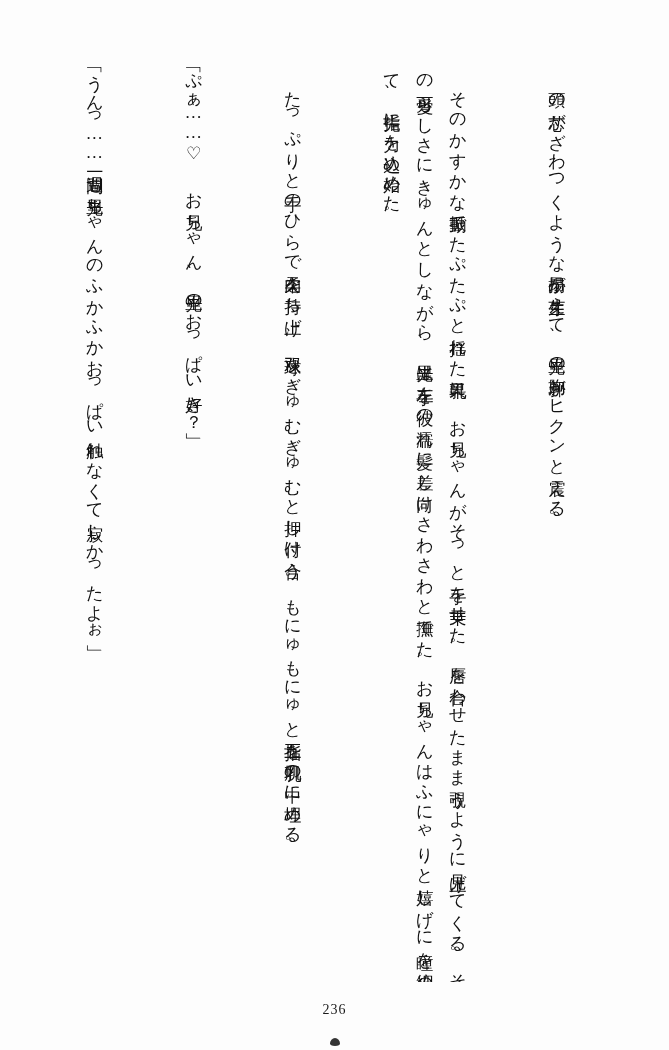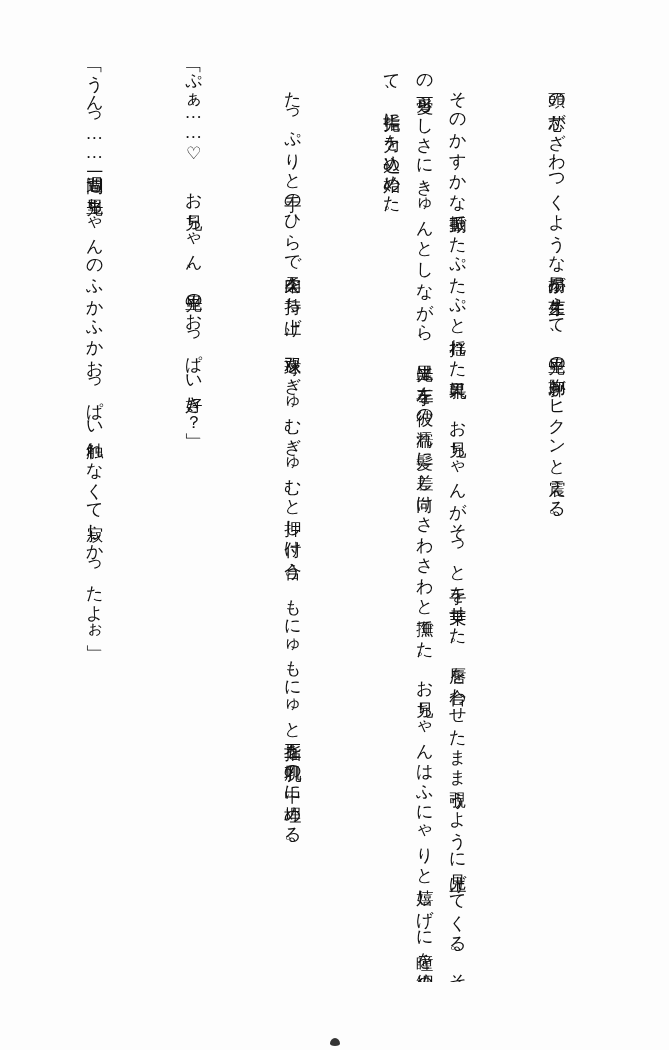--- a/index.html
+++ b/index.html
@@ -78,15 +78,16 @@
     <p class="para">　頭の芯がざわつくような昂揚が芽生えて、光里の胸郭がヒクンと震える。</p>
     <p class="para">　そのかすかな振動でたぷたぷと揺れた乳果に、お兄ちゃんがそっと手を乗せた。唇を合わせたまま覗うように見上げてくる。その可愛らしさにきゅんとしながら、光里は左手を彼の濡れ髪に差し向けさわさわと撫でた。お兄ちゃんはふにゃりと嬉しげに瞳を細めて、指先に力を込め始めた。</p>
     <p class="para">　たっぷりと手のひらで柔肉を持ち上げ、双球をぎゅむぎゅむと押し付け合う。もにゅもにゅと五指を乳肌の中に埋める。</p>
     <p class="para">「ぷぁ……♡　お兄ちゃん、光里のおっぱい好き？」</p>
     <p class="para">「うんっ……一週間も光里ちゃんのふかふかおっぱい触れなくて寂しかったよぉ」</p>
     
     
     
   </div>
 
+  <div id="page-number">236</div>
   <div id="bottom-mark"></div>
 
 </div>
 
 </body></html>

